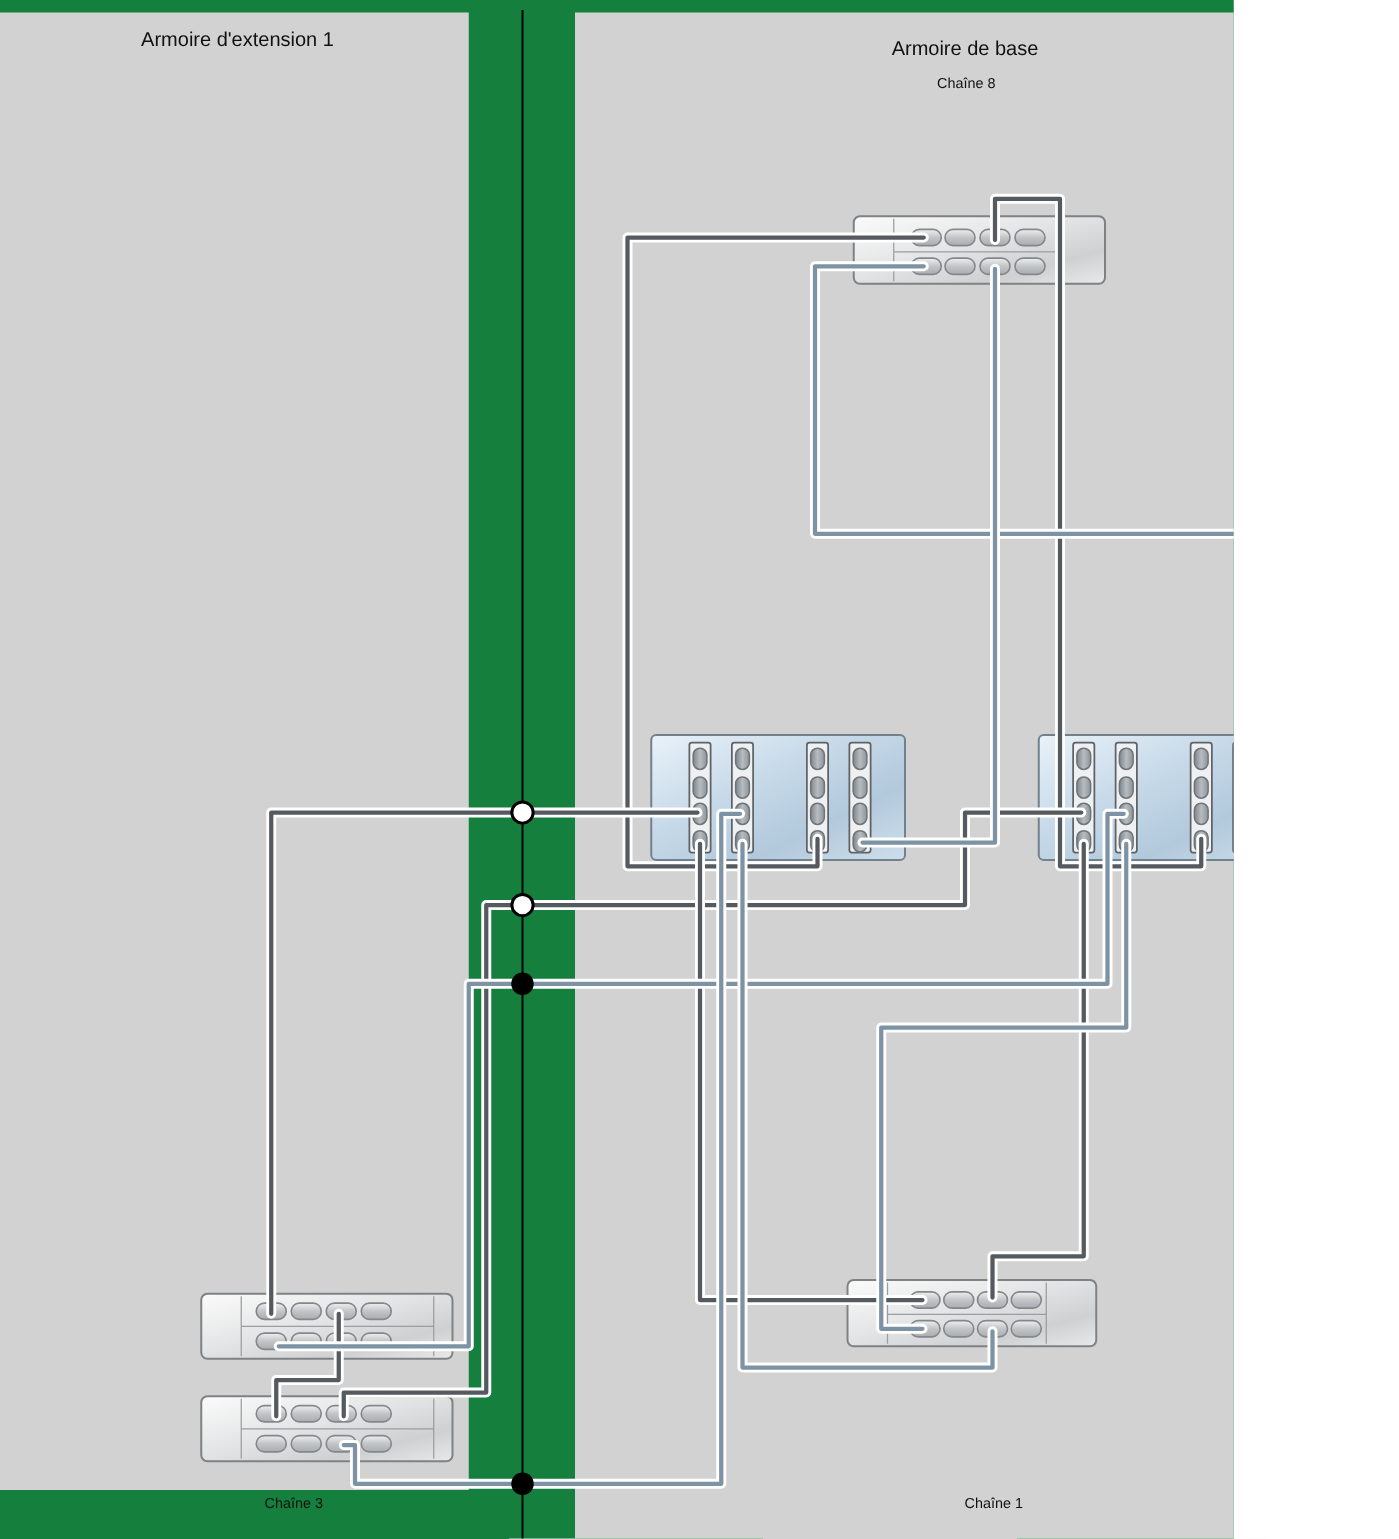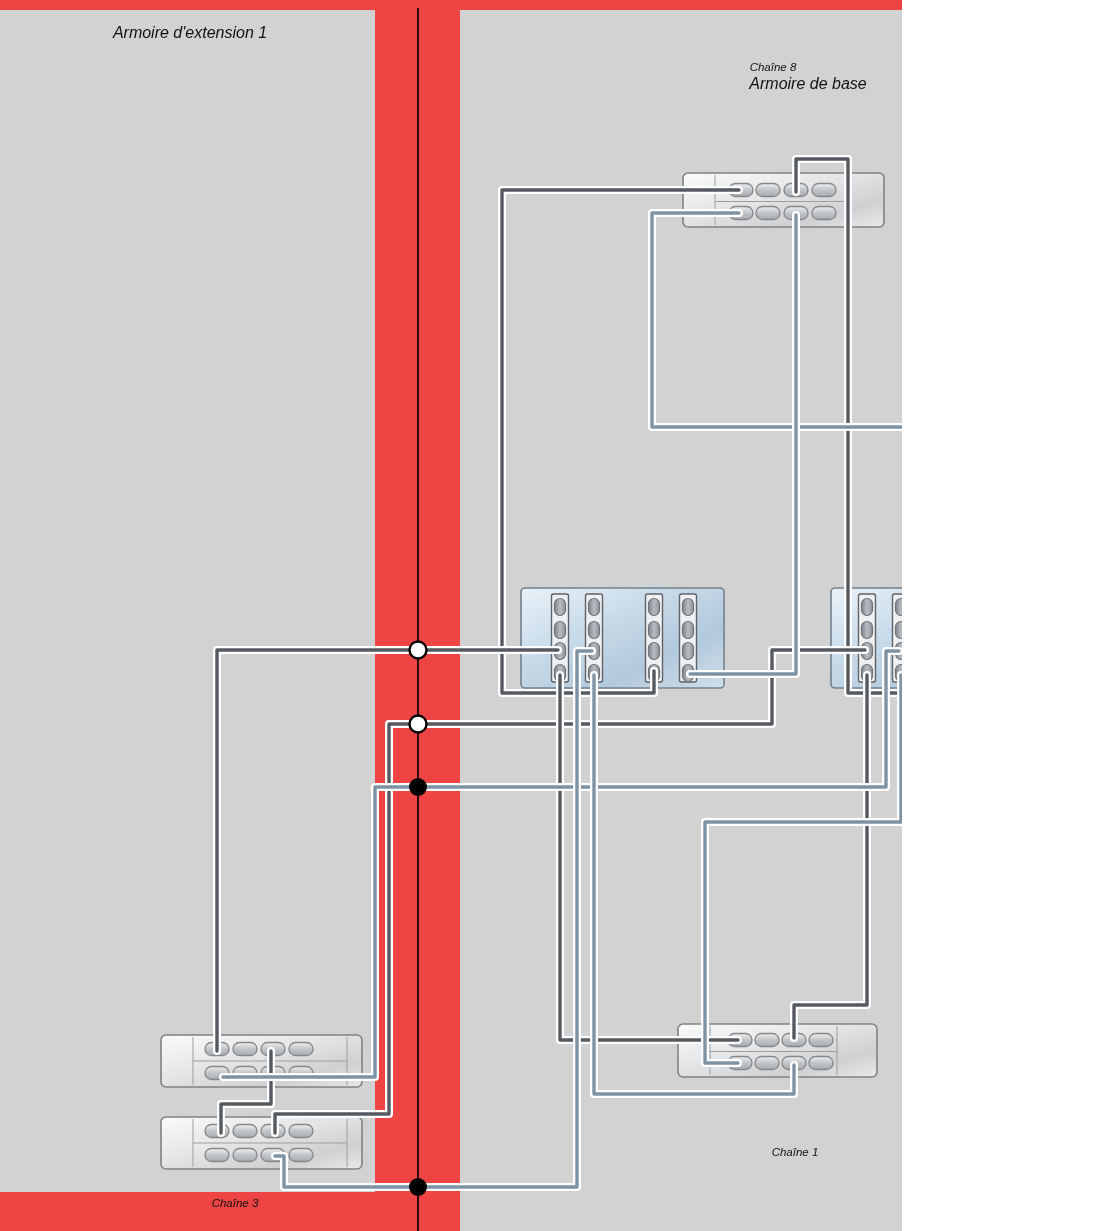--- a/index.html
+++ b/index.html
@@ -1,17 +1,17 @@
 <!DOCTYPE html>
 <html><head>
 <meta charset="utf-8">
 <style>
   html,body{margin:0;padding:0;background:#ffffff;}
   body{font-family:"Liberation Sans", sans-serif;}
-  #stage{position:relative;width:902px;height:1231px;background:#ef4444;overflow:hidden;font-style:italic;}
+  #stage{position:relative;width:987px;height:1231px;background:#15803d;overflow:hidden;}
   #diagram-svg{position:absolute;left:0;top:0;}
   .label{position:absolute;transform:translateX(-50%);color:#111;white-space:nowrap;}
   .label-lg{font-size:16px;}
   .label-sm{font-size:11.5px;}
 </style>
 </head>
 <body>
 
 <div id="stage">
   <svg id="diagram-svg" xmlns="http://www.w3.org/2000/svg" width="1119" height="1231">
@@ -198,17 +198,17 @@
           <polyline points="901,675 901,822 705,822 705,1063 738,1063" fill="none" stroke="#7d93a4" stroke-width="3.4" stroke-linejoin="round" stroke-linecap="round"></polyline>
         </g>
         <circle cx="418" cy="650" r="8.5" fill="#ffffff" stroke="#000000" stroke-width="2.4"></circle>
         <circle cx="418" cy="724" r="8.5" fill="#ffffff" stroke="#000000" stroke-width="2.4"></circle>
         <circle cx="418" cy="787" r="9" fill="#000000"></circle>
         <circle cx="418" cy="1187" r="9" fill="#000000"></circle>
       </g>
   </svg>
 
   <div class="label label-lg" style="left: 190px; top: 24px;">Armoire d'extension 1</div>
-  <div class="label label-lg" style="left: 808px; top: 31px; margin-top: 44px;">Armoire de base</div>
+  <div class="label label-lg" style="left: 772px; top: 31px;">Armoire de base</div>
   <div class="label label-sm" style="left: 773px; top: 61px;">Chaîne 8</div>
   <div class="label label-sm" style="left: 235px; top: 1197px;">Chaîne 3</div>
-  <div class="label label-sm" style="left: 795px; top: 1146px;">Chaîne 1</div>
+  <div class="label label-sm" style="left: 795px; top: 1197px;">Chaîne 1</div>
 </div>
 
 </body></html>

